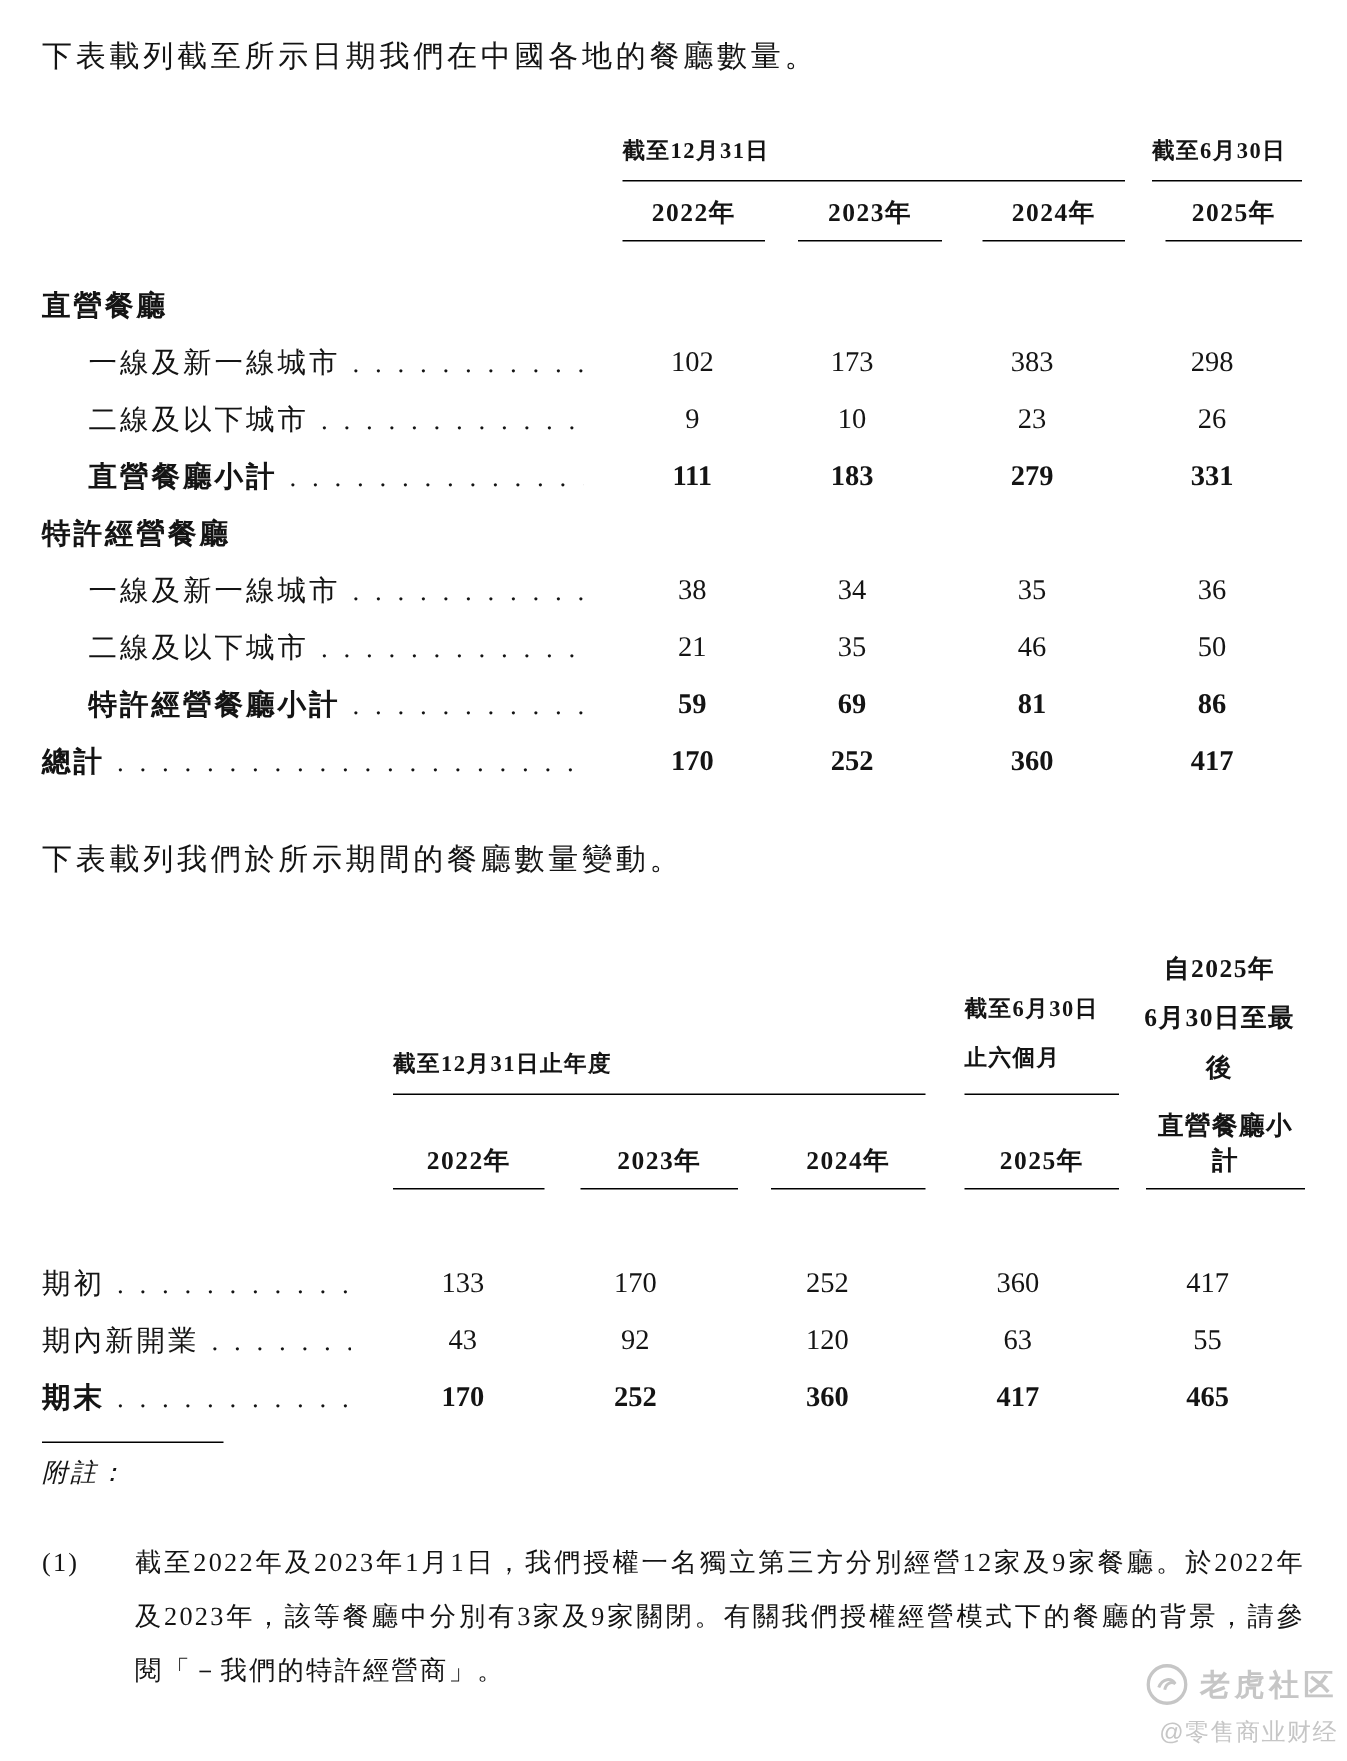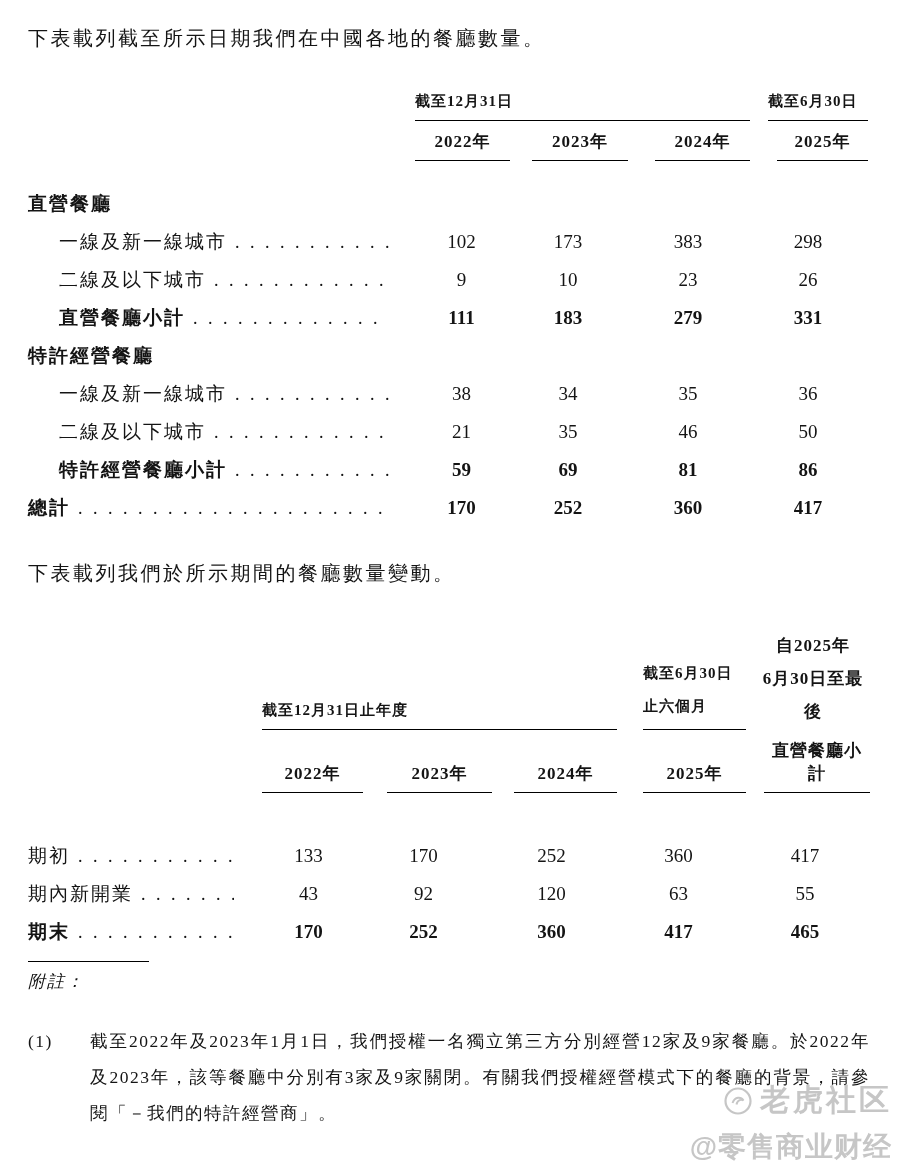--- a/index.html
+++ b/index.html
@@ -83,23 +83,23 @@
   .note-num { flex:0 0 62px; }
   .note-text { flex:1 1 auto; text-align:justify; }
 
   .watermark {
     position:absolute; right:6px; bottom:8px;
     text-align:right;
     font-family:"Liberation Sans","DejaVu Sans",sans-serif;
   }
   .wm-line1 {
     display:flex; align-items:center; justify-content:flex-end; gap:7px;
-    font-size:30px; font-weight:bold; letter-spacing:3px;
-  }
-  .wm-line2 { margin-top:7px; font-size:28px; font-weight:bold; letter-spacing:1px; }
+    font-size:20px; font-weight:bold; letter-spacing:3px;
+  }
+  .wm-line2 { margin-top:7px; font-size:16px; font-weight:normal; letter-spacing:1px; }
   .wm-icon { flex:0 0 auto; }
 </style>
 </head>
 <body>
 
 <div class="page">
 
   <p class="intro">下表載列截至所示日期我們在中國各地的餐廳數量。</p>
 
   <table class="tbl t1">

